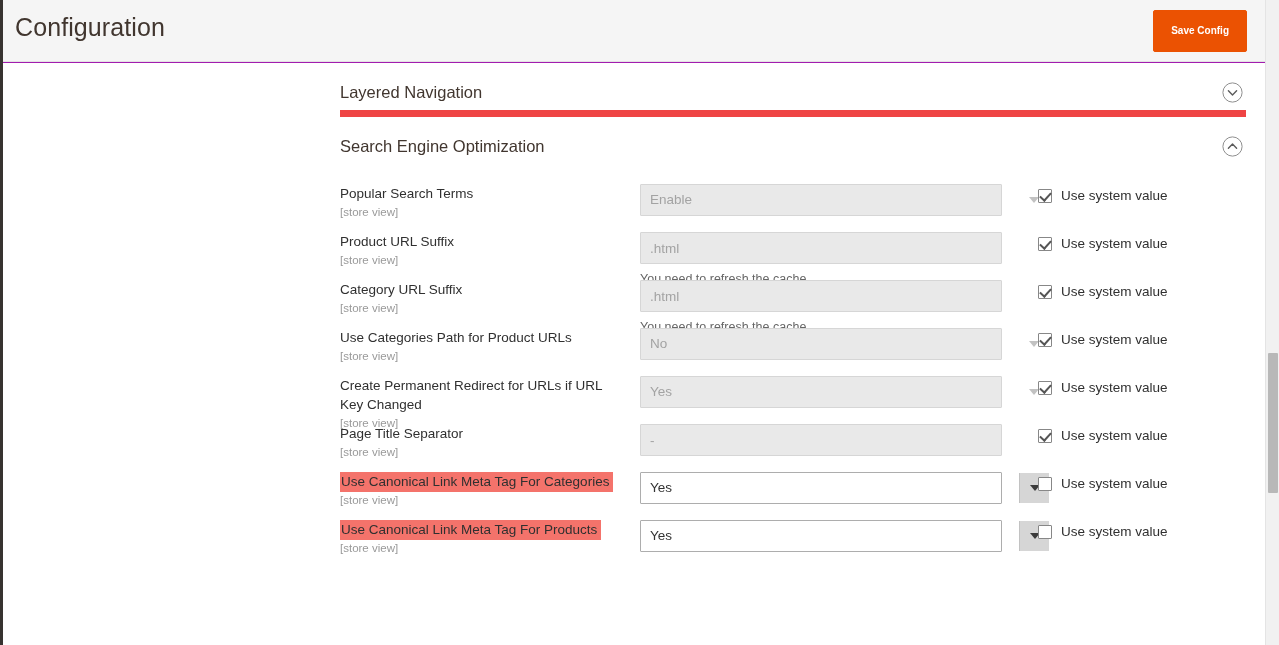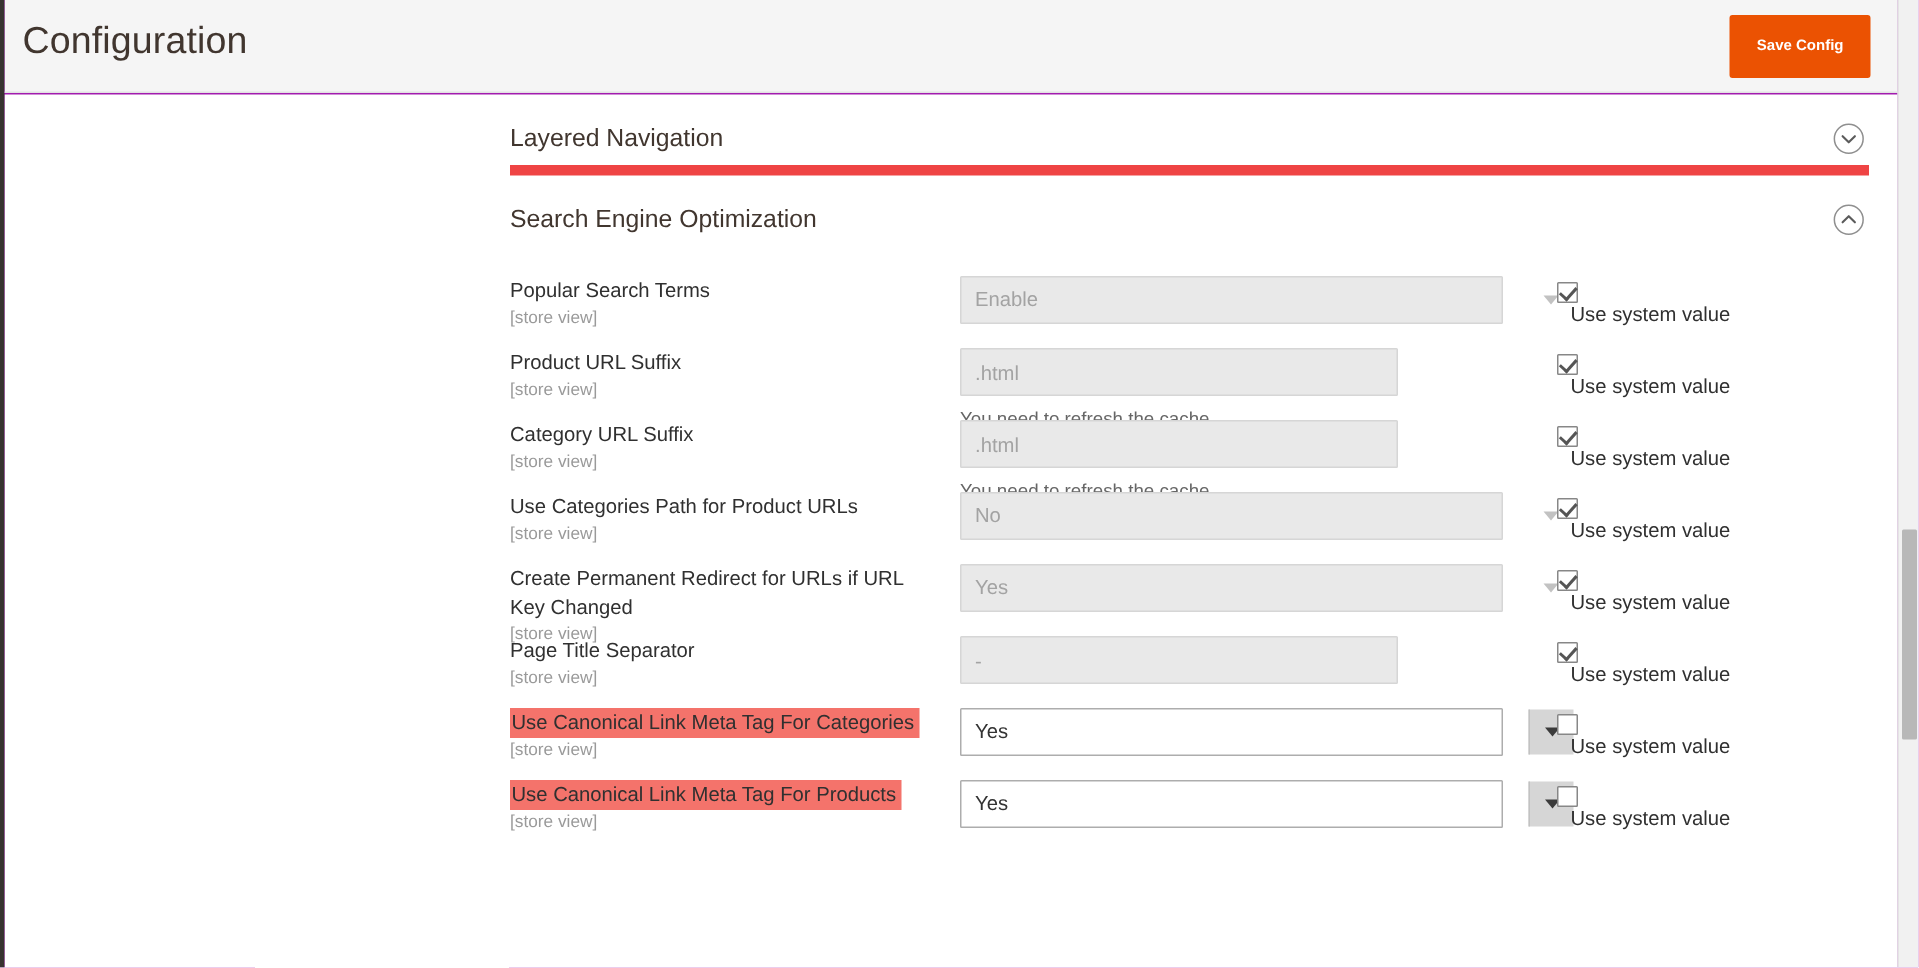--- a/index.html
+++ b/index.html
@@ -139,21 +139,21 @@
   }
 
   .field-cell {
     position: absolute;
     left: 637px;
     top: 0;
     width: 362px;
   }
 
   .ctrl {
-    width: 292px;
+    width: 362px;
     height: 32px;
     font-size: 13.5px;
     font-family: "Liberation Sans", sans-serif;
     border: 1px solid #adadad;
     border-radius: 1px;
     padding: 0 9px;
     color: #333333;
     background: #ffffff;
     display: block;
   }
@@ -219,23 +219,23 @@
     margin-top: 7px;
     line-height: 16px;
   }
 
   
   .sysval {
     position: absolute;
     left: 1035px;
     top: 4px;
     display: flex;
+    align-items: center;
     white-space: nowrap;
     cursor: pointer;
-    flex-direction: column;
   }
   .cbox {
     width: 14px;
     height: 14px;
     border: 1px solid #878787;
     background: #ffffff;
     border-radius: 1px;
     position: relative;
     flex: 0 0 auto;
     cursor: pointer;

